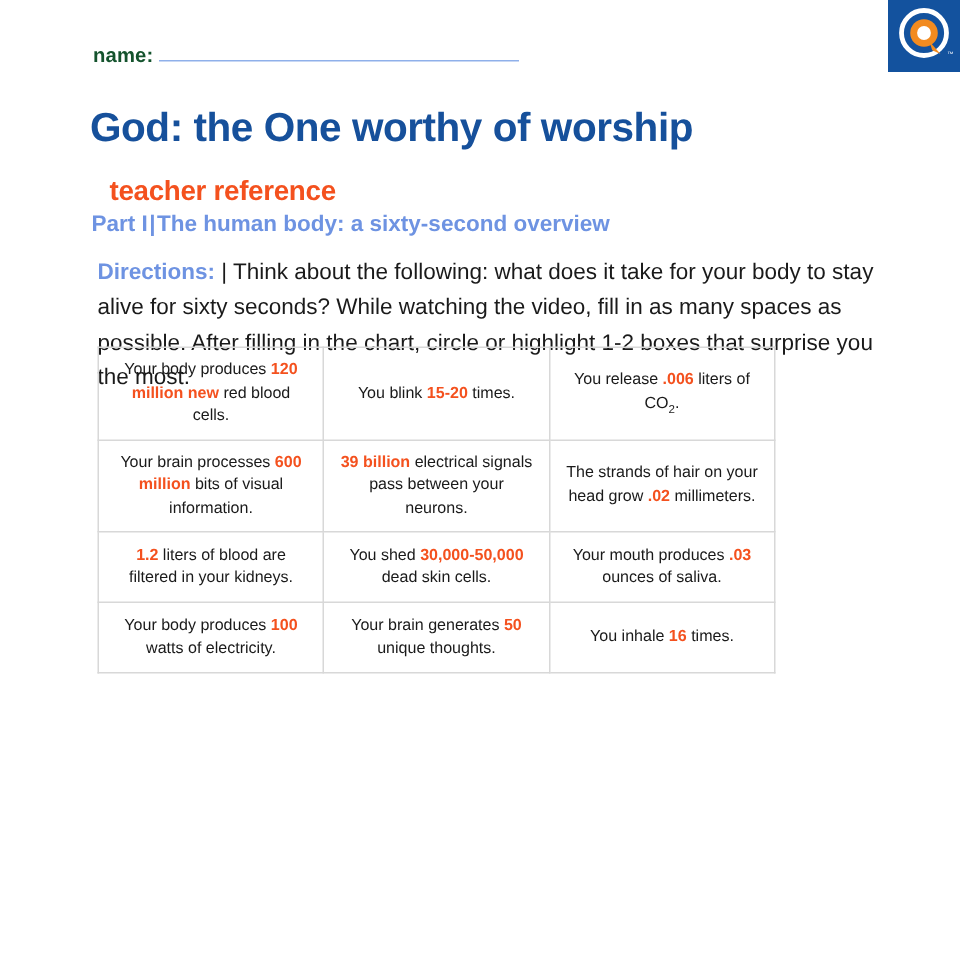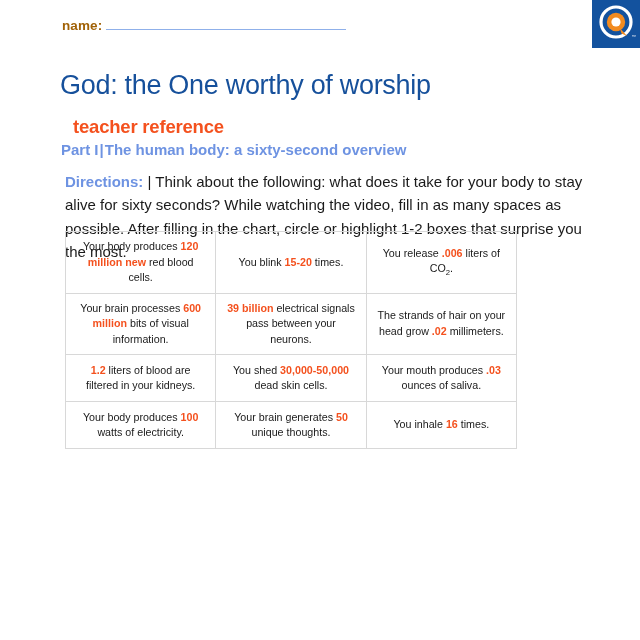--- a/index.html
+++ b/index.html
@@ -23,28 +23,28 @@
     right: 0;
     width: 48px;
     height: 48px;
     background: #13529e;
   }
   .logo-square svg { display: block; }
 
   
   .field-row {
     position: absolute;
-    top: 18px;
+    top: 29px;
     left: 62px;
     right: 0;
     display: flex;
     align-items: baseline;
     font-size: 13.5px;
     font-weight: bold;
-    color: #a16207;
+    color: #14532d;
     letter-spacing: 0.1px;
   }
   .field {
     display: flex;
     align-items: baseline;
   }
   .field .lbl { white-space: nowrap; }
   .field .rule {
     display: inline-block;
     border-bottom: 1.5px solid #8fb0ea;
@@ -54,21 +54,21 @@
   .field-name .rule { width: 240px; }
   .field-date { margin-left: 52px; }
   .field-date .rule { width: 180px; }
 
   
   .main-title {
     position: absolute;
     top: 71px;
     left: 60px;
     font-size: 27px;
-    font-weight: normal;
+    font-weight: bold;
     color: #16509b;
     letter-spacing: -0.3px;
     margin: 0;
     line-height: 1.1;
   }
   .sub-title {
     position: absolute;
     top: 105px;
     left: 61px;
     font-size: 18.5px;

